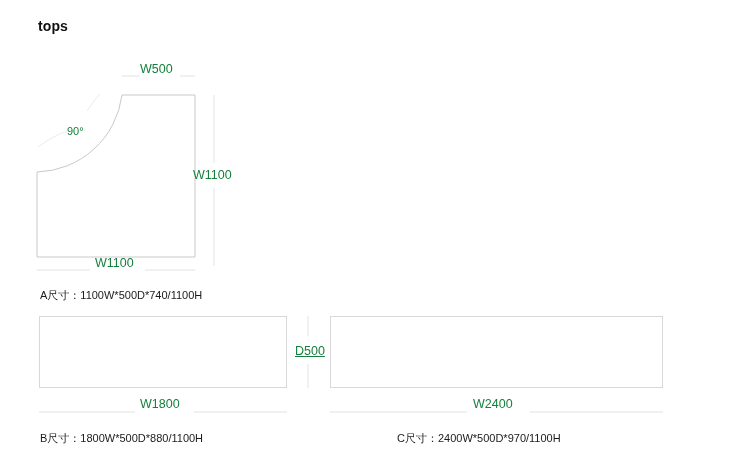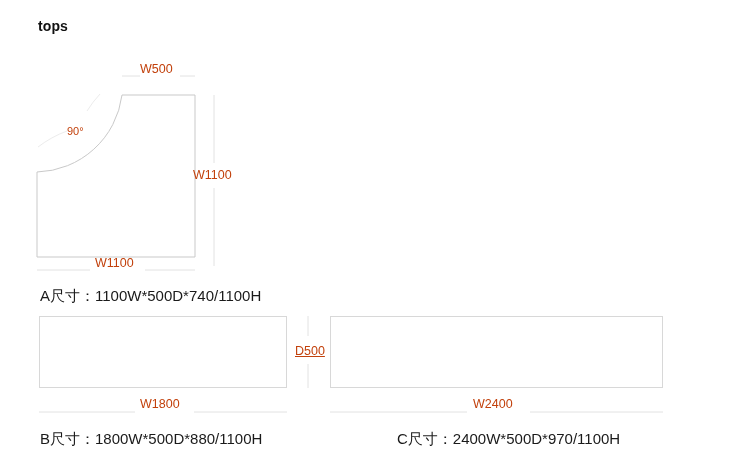--- a/index.html
+++ b/index.html
@@ -30,27 +30,27 @@
     font-weight: bold;
     color: #111111;
     letter-spacing: 0.1px;
     line-height: 16px;
     white-space: nowrap;
   }
   .dim-label {
     position: absolute;
     font-size: 12.5px;
     font-weight: normal;
-    color: #c2410c;
+    color: #15803d;
     line-height: 14px;
     white-space: nowrap;
   }
   .spec-caption {
     position: absolute;
-    font-size: 15px;
+    font-size: 11px;
     color: #1a1a1a;
     line-height: 15px;
     white-space: nowrap;
   }
   .rect-shape {
     position: absolute;
     border: 1px solid #d8d8d8;
     background: #ffffff;
     box-sizing: border-box;
   }

